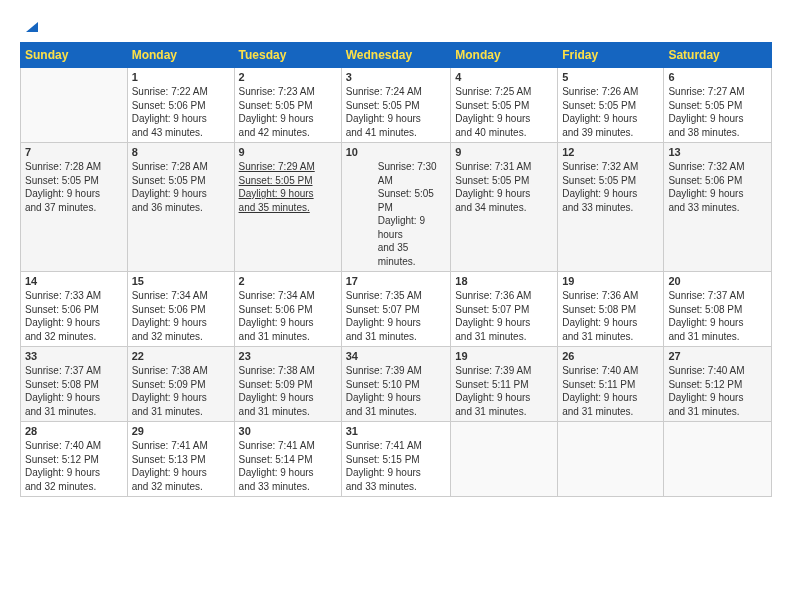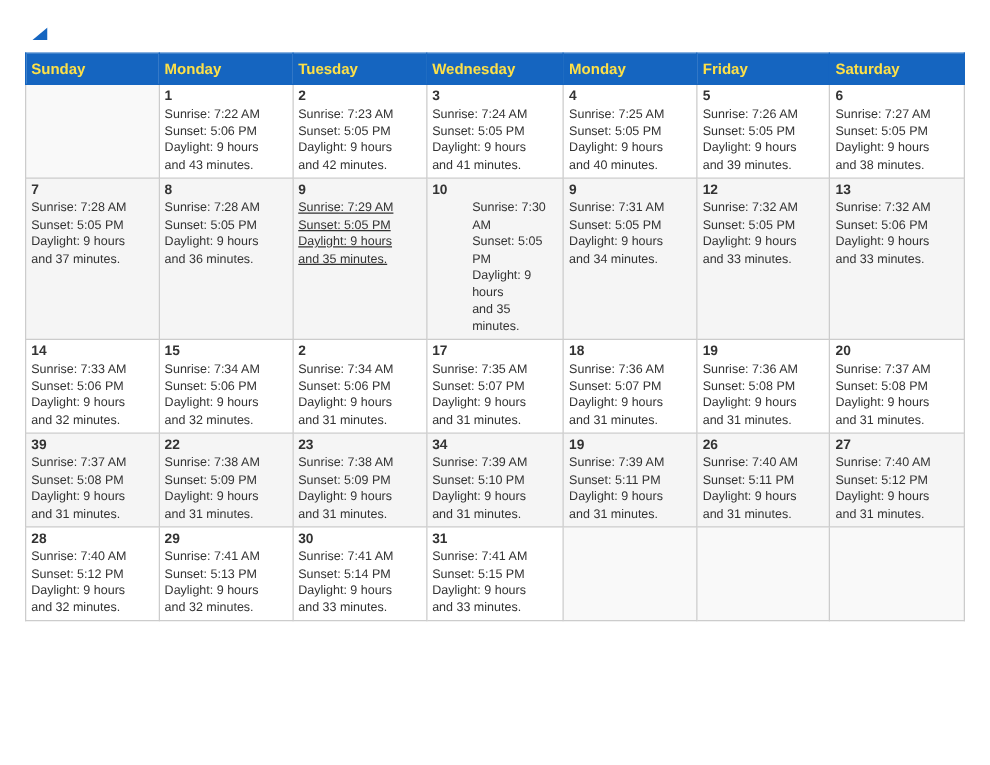--- a/index.html
+++ b/index.html
@@ -261,21 +261,21 @@
           <td>
             <span class="day-num">20</span>
             <div class="day-info" style="white-space: pre-line;">Sunrise: 7:37 AM
 Sunset: 5:08 PM
 Daylight: 9 hours
 and 31 minutes.</div>
           </td>
         </tr>
         <tr>
           <td>
-            <span class="day-num">39</span>
+            <span class="day-num">33</span>
             <div class="day-info" style="white-space: pre-line;">Sunrise: 7:37 AM
 Sunset: 5:08 PM
 Daylight: 9 hours
 and 31 minutes.</div>
           </td>
           <td>
             <span class="day-num">22</span>
             <div class="day-info" style="white-space: pre-line;">Sunrise: 7:38 AM
 Sunset: 5:09 PM
 Daylight: 9 hours

